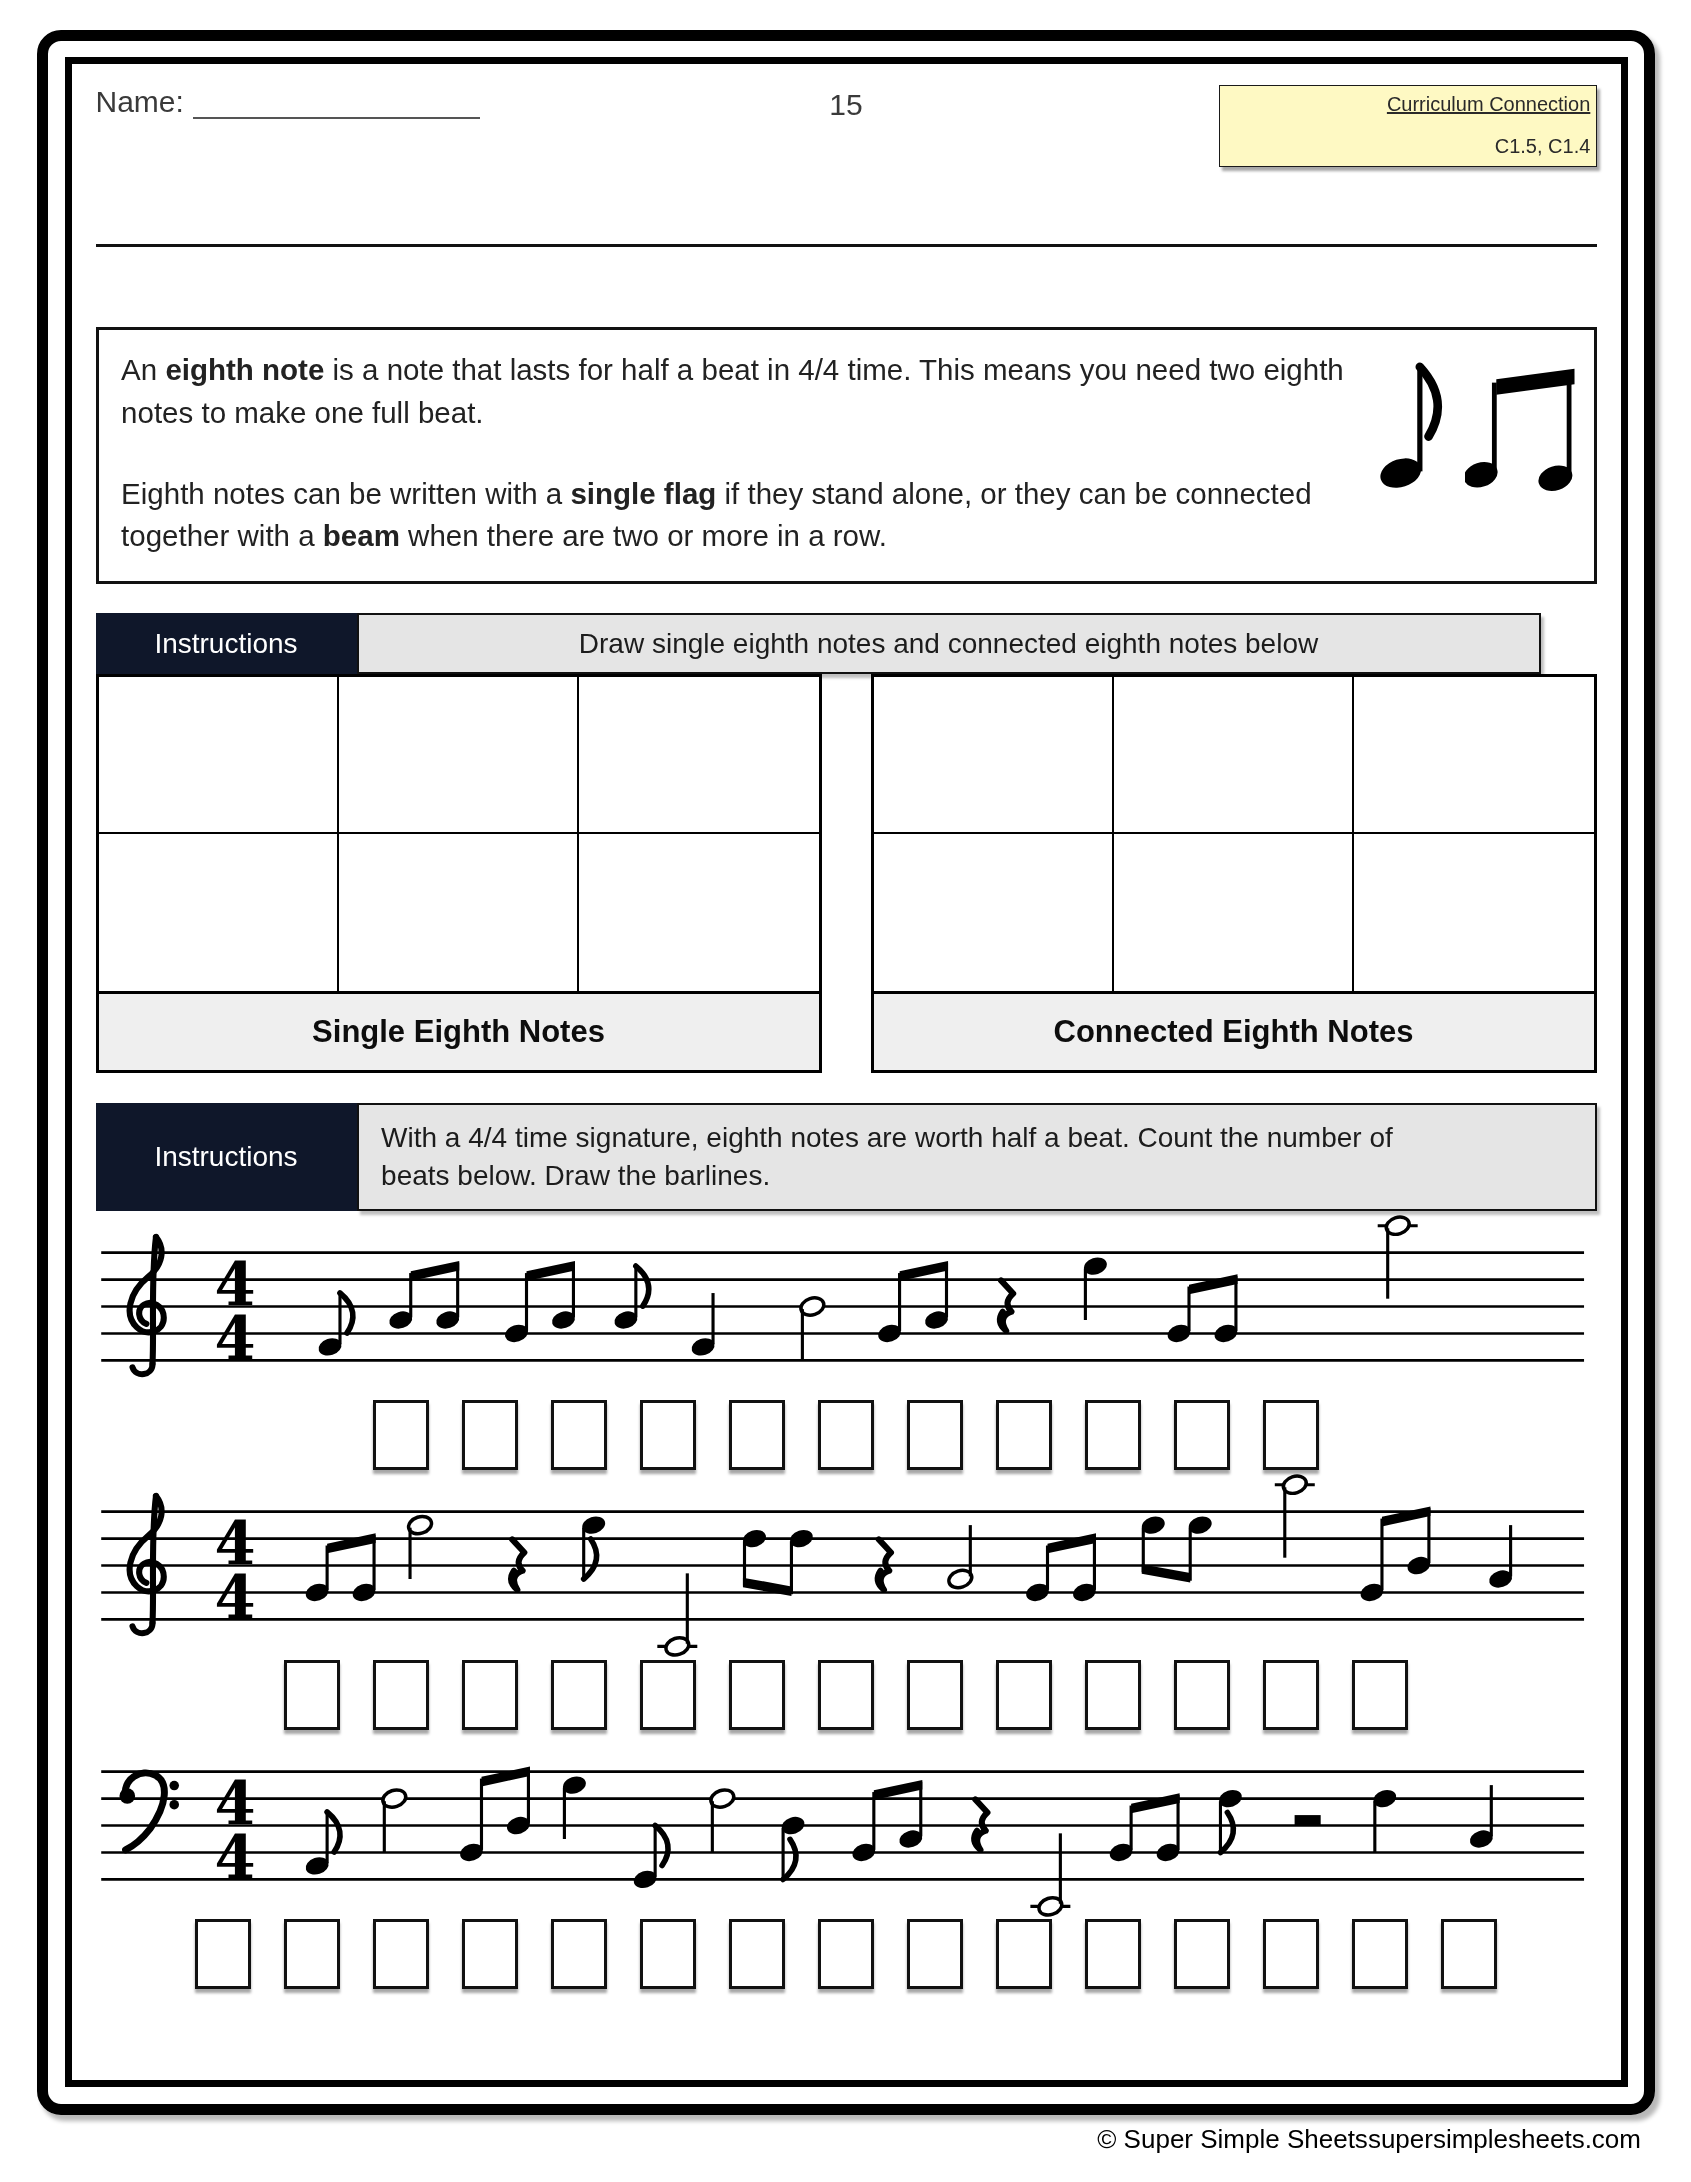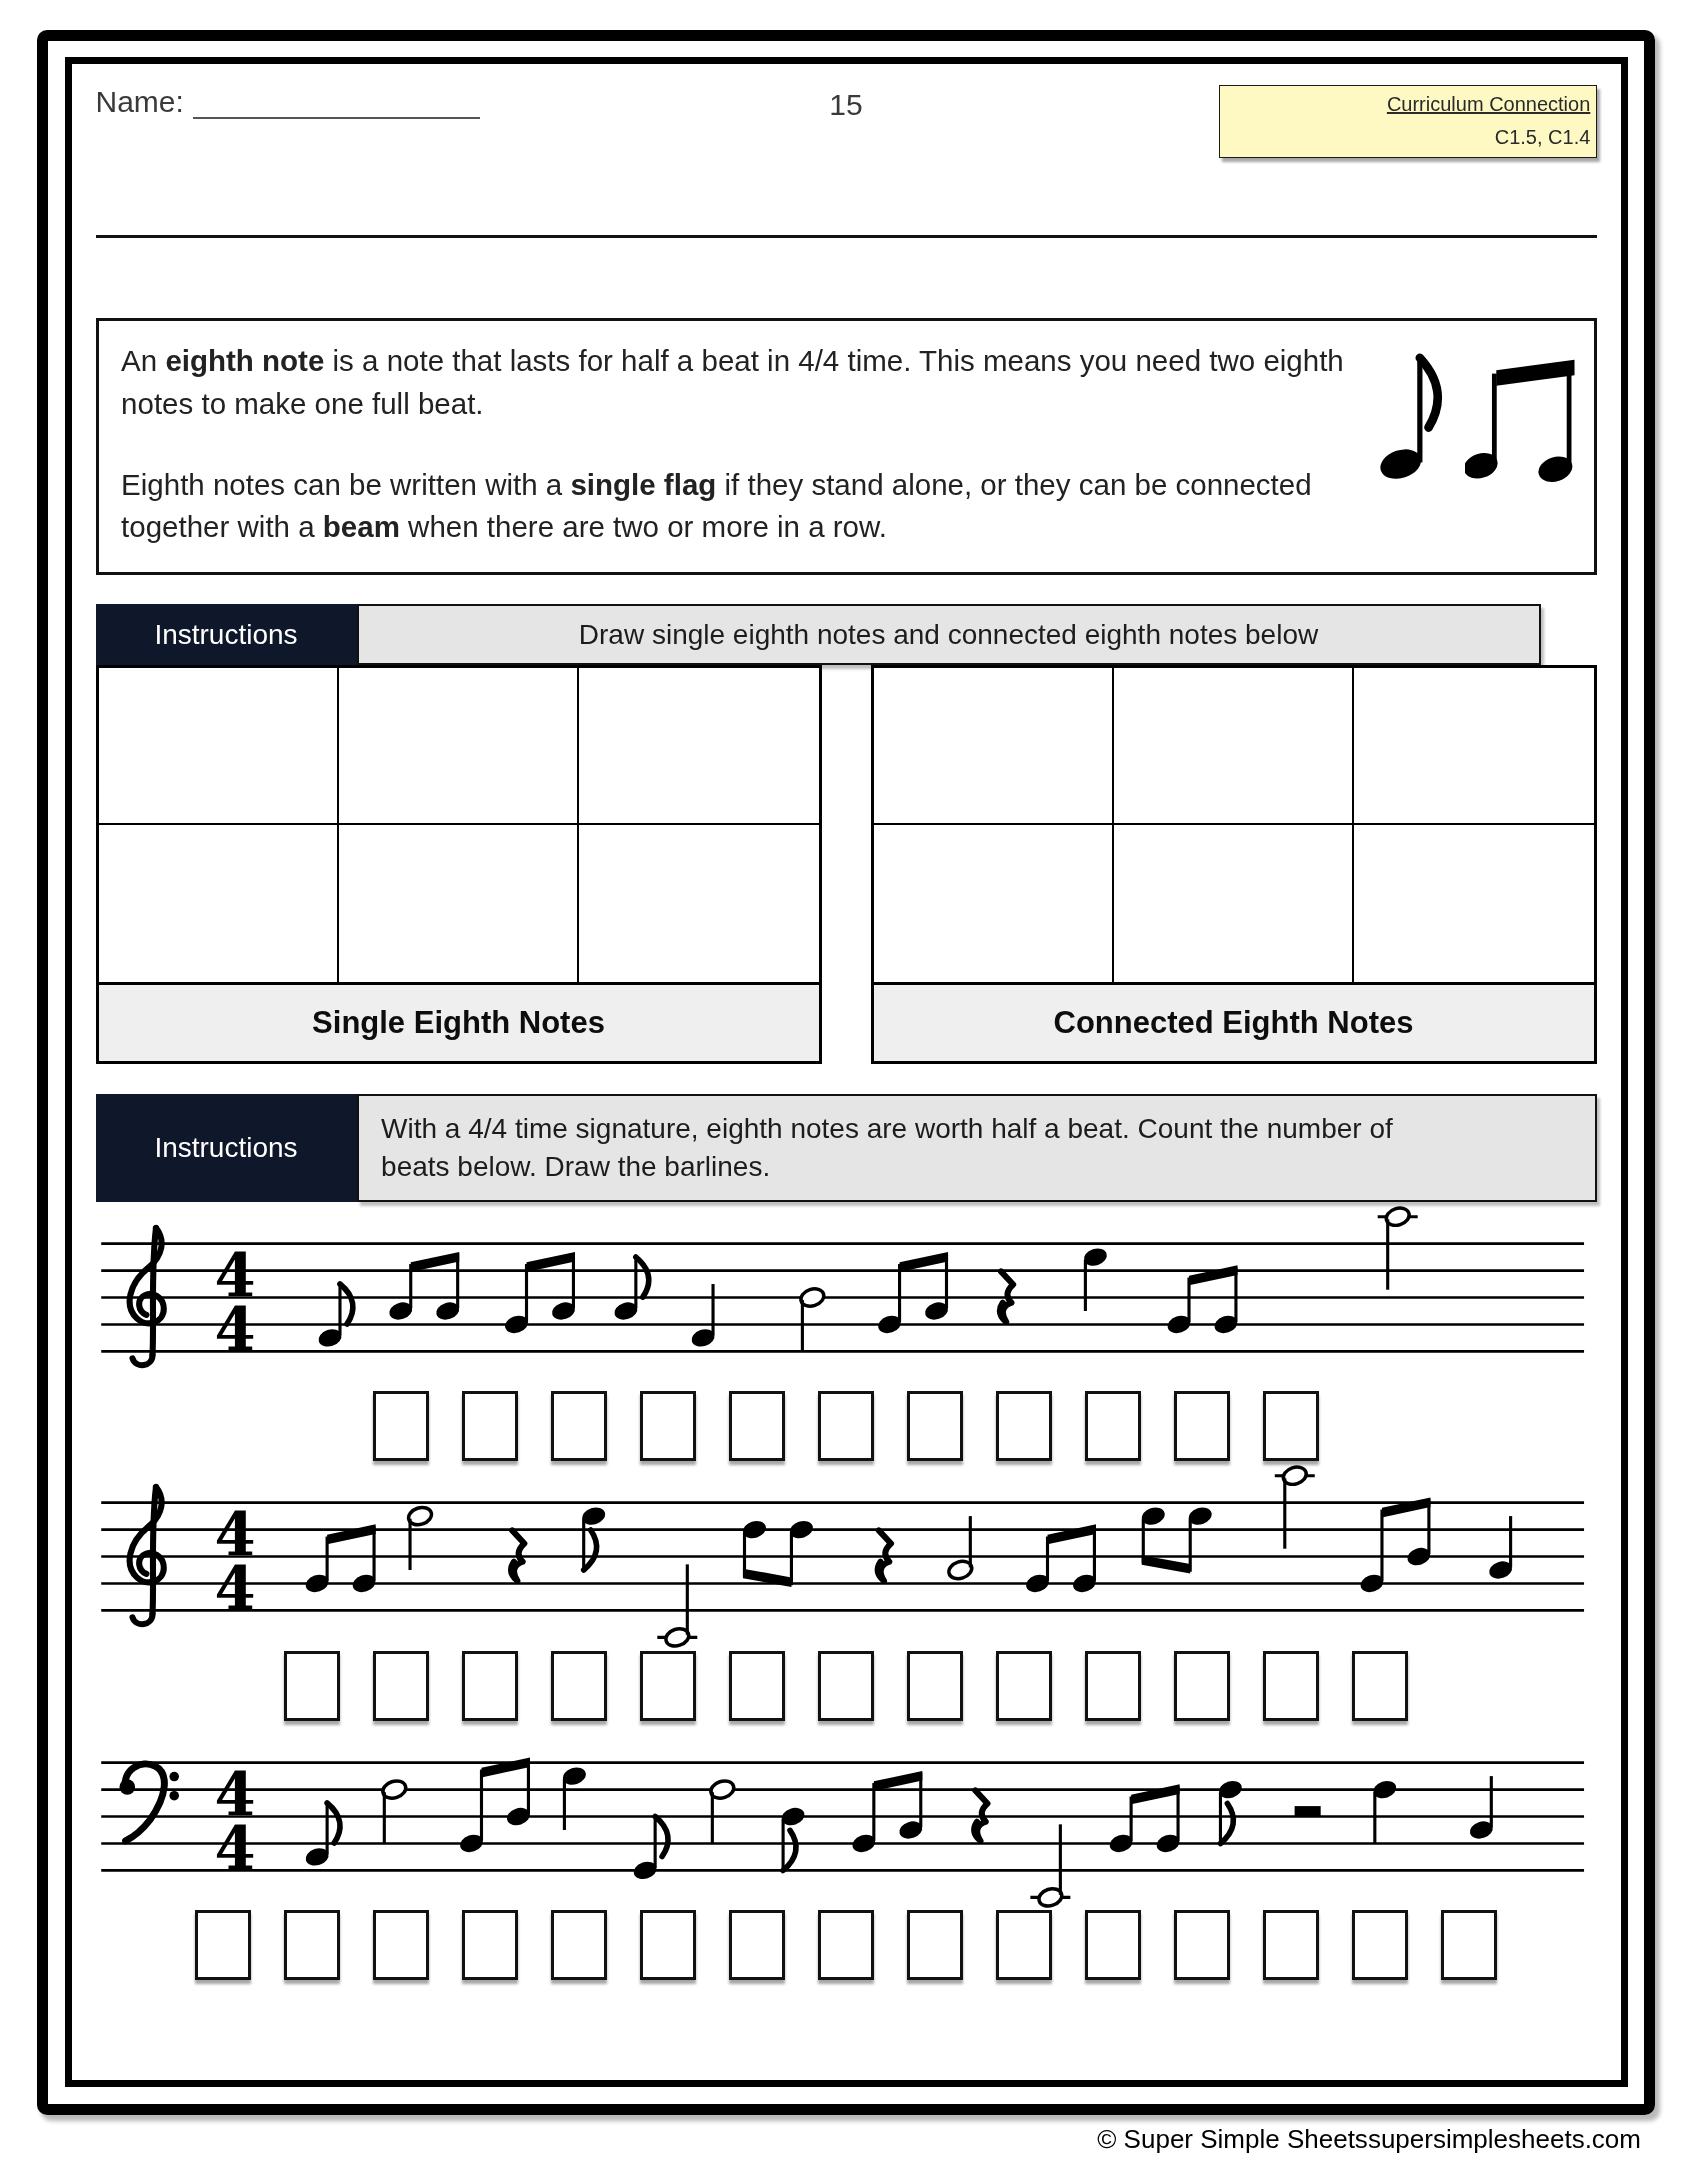--- a/index.html
+++ b/index.html
@@ -1,33 +1,33 @@
 <!DOCTYPE html>
 <html style="font-size:14px"><head>
 <meta charset="utf-8">
 <style>
   html,body{margin:0;padding:0;background:#fff;}
   .page{position:relative;width:1691px;height:2182px;background:#fff;
         font-family:"Liberation Sans", sans-serif;color:#1d1d1d;overflow:hidden;}
   
   .frame-outer{position:absolute;left:37px;top:29.5px;width:1596px;height:2063px;
-        border:11.3px solid #000;border-radius:10px;box-shadow:4.3px 5.2px 4.3px rgba(0,0,0,.28);}
+        border:11.3px solid #000;border-radius:24px;box-shadow:4.3px 5.2px 4.3px rgba(0,0,0,.28);}
   .frame-inner{position:absolute;left:16.5px;top:16.5px;right:16.5px;bottom:16.5px;
         border:7px solid #000;}
   .content{position:absolute;left:0;top:0;right:0;bottom:0;padding:15.6px 24px 0 24px;}
 
   
   .hdr{display:grid;grid-template-columns:1fr auto 1fr;align-items:start;margin-top:5.2px;}
   .name-wrap{display:flex;align-items:flex-end;gap:8.7px;font-size:30px;color:#3a3a3a;}
   .name-line{display:inline-block;width:287px;height:31px;border-bottom:2.6px solid #555;}
   .pagenum{font-size:30px;color:#3a3a3a;padding-top:3.5px;}
   .curr-box{justify-self:end;width:365px;background:#fef9c3;border:1.7px solid #1a1a1a;
         box-shadow:2.6px 3.5px 2.6px rgba(0,0,0,.35);text-align:right;padding:7px 5.2px 8.7px 5.2px;}
   .curr-title{font-size:20px;text-decoration:underline;color:#2a2a2a;}
-  .curr-codes{font-size:20px;color:#2a2a2a;margin-top:10px;}
+  .curr-codes{font-size:20px;color:#2a2a2a;margin-top:19px;}
 
   
   .title-block{position:relative;margin-top:22.6px;height:113px;}
   .title-rule{position:absolute;left:0;right:0;top:54px;height:2.6px;background:#111;}
   .title-box{position:relative;margin:0 auto;width:817px;background:#fff;border:3.5px solid #111;
         box-shadow:2.6px 3.5px 2.6px rgba(0,0,0,.25);text-align:center;padding:12px 0 14px 0;}
   .title-box h1{margin:0;font-size:52px;letter-spacing:0.9px;color:#0c0c0c;}
 
   
   .info-box{position:relative;margin-top:24px;border:3.5px solid #111;padding:19px 217px 22.6px 22.6px;

